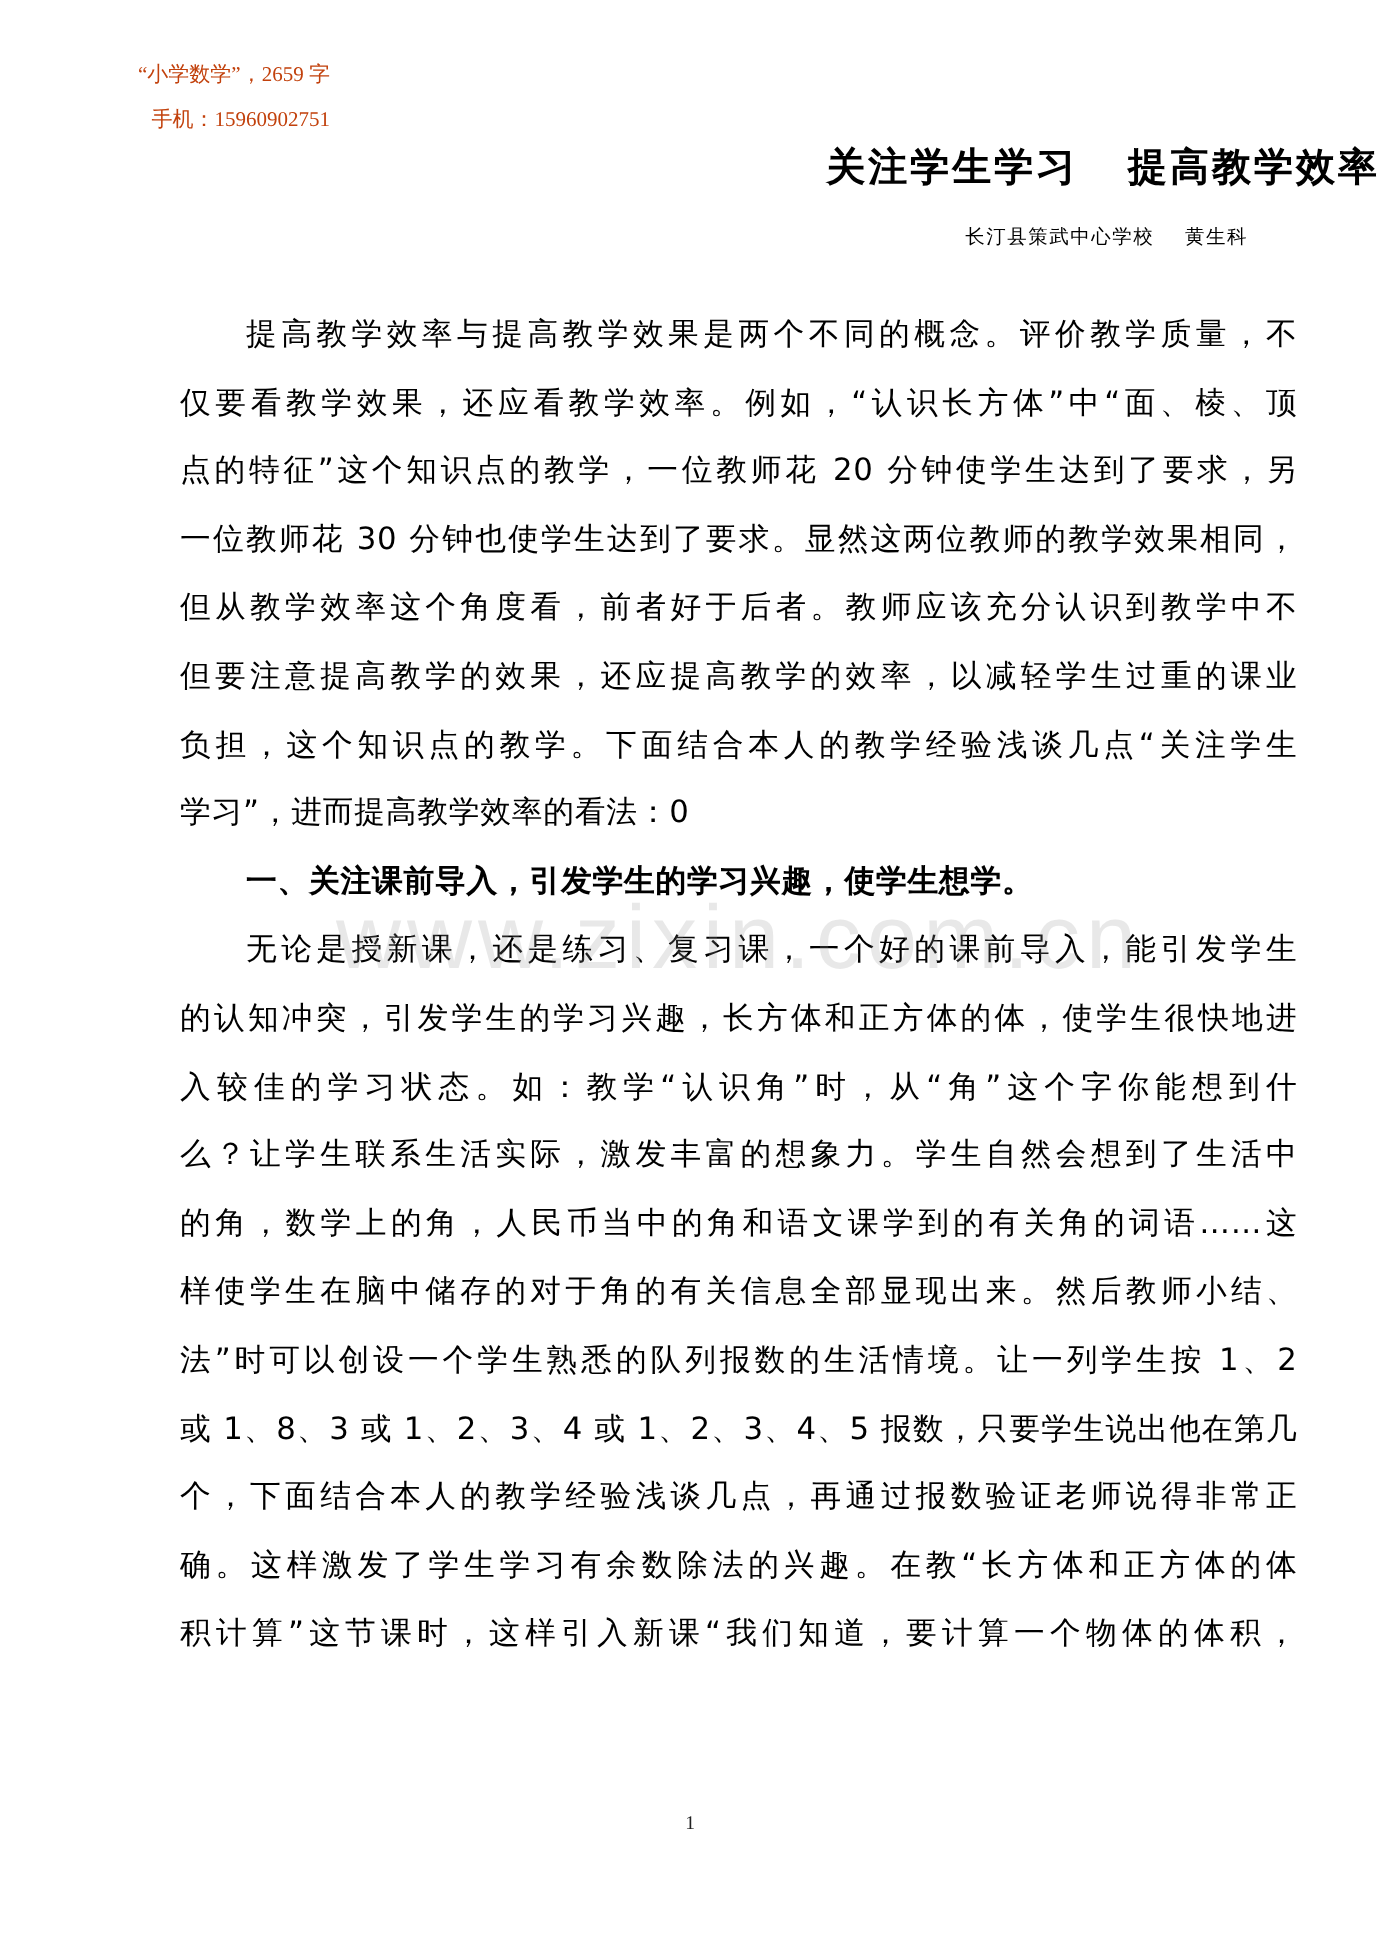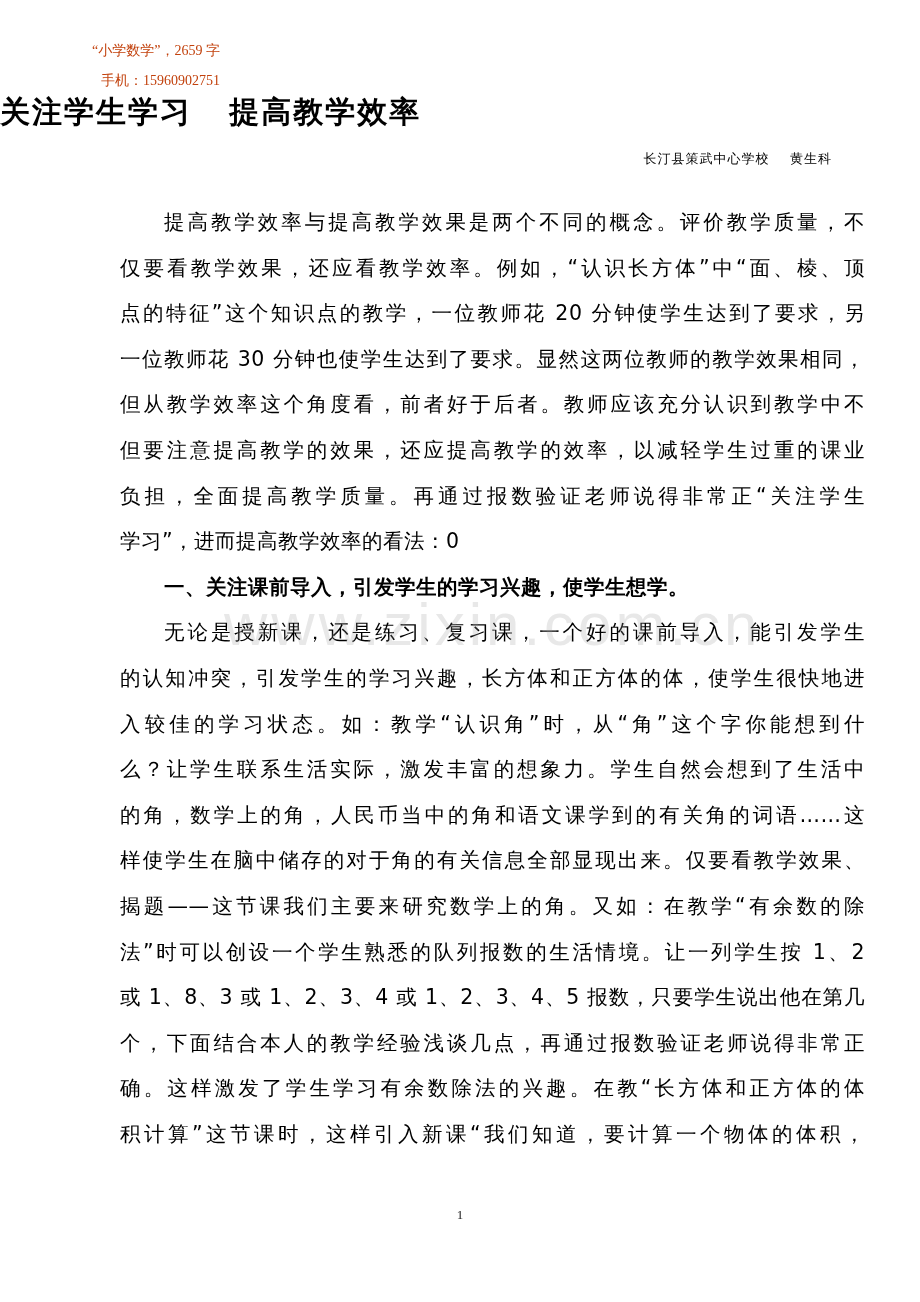--- a/index.html
+++ b/index.html
@@ -30,22 +30,22 @@
       font-family: "Liberation Serif", "DejaVu Serif", serif;
       white-space: nowrap;
     }
     .meta.line1 { top: 42px; }
     .meta.line2 { top: 72px; left: 101px; }
     .title {
       position: absolute;
       top: 88px;
       left: 0;
       width: 920px;
-      text-align: left;
-      font-size: 30px;
+      text-align: right;
+      font-size: 26px;
       line-height: 48px;
       font-weight: bold;
       letter-spacing: 2px;
       font-family: "DejaVu Sans", "Liberation Sans", sans-serif;
       white-space: pre;
     }
     .byline {
       position: absolute;
       top: 146px;
       right: 88px;
@@ -113,30 +113,29 @@
   <div class="title">关注学生学习   提高教学效率</div>
   <div class="byline">长汀县策武中心学校    黄生科</div>
 
   <div class="body-text">
     <div class="line indent">提高教学效率与提高教学效果是两个不同的概念。评价教学质量，不</div>
     <div class="line">仅要看教学效果，还应看教学效率。例如，“认识长方体”中“面、棱、顶</div>
     <div class="line">点的特征”这个知识点的教学，一位教师花 20 分钟使学生达到了要求，另</div>
     <div class="line">一位教师花 30 分钟也使学生达到了要求。显然这两位教师的教学效果相同，</div>
     <div class="line">但从教学效率这个角度看，前者好于后者。教师应该充分认识到教学中不</div>
     <div class="line">但要注意提高教学的效果，还应提高教学的效率，以减轻学生过重的课业</div>
-    <div class="line">负担，全面提高教学质量。再通过报数验证老师说得非常正“关注学生</div>
+    <div class="line">负担，这个知识点的教学。下面结合本人的教学经验浅谈几点“关注学生</div>
     <div class="line last">学习”，进而提高教学效率的看法：0</div>
     <div class="line heading">一、关注课前导入，引发学生的学习兴趣，使学生想学。</div>
     <div class="line indent">无论是授新课，还是练习、复习课，一个好的课前导入，能引发学生</div>
     <div class="line">的认知冲突，引发学生的学习兴趣，长方体和正方体的体，使学生很快地进</div>
     <div class="line">入较佳的学习状态。如：教学“认识角”时，从“角”这个字你能想到什</div>
     <div class="line">么？让学生联系生活实际，激发丰富的想象力。学生自然会想到了生活中</div>
     <div class="line">的角，数学上的角，人民币当中的角和语文课学到的有关角的词语……这</div>
-    <div class="line">样使学生在脑中储存的对于角的有关信息全部显现出来。仅要看教学效果、</div>
-    <div class="line">揭题——这节课我们主要来研究数学上的角。又如：在教学“有余数的除</div>
+    <div class="line">样使学生在脑中储存的对于角的有关信息全部显现出来。然后教师小结、</div>
     <div class="line">法”时可以创设一个学生熟悉的队列报数的生活情境。让一列学生按 1、2</div>
     <div class="line">或 1、8、3 或 1、2、3、4 或 1、2、3、4、5 报数，只要学生说出他在第几</div>
     <div class="line">个，下面结合本人的教学经验浅谈几点，再通过报数验证老师说得非常正</div>
     <div class="line">确。这样激发了学生学习有余数除法的兴趣。在教“长方体和正方体的体</div>
     <div class="line">积计算”这节课时，这样引入新课“我们知道，要计算一个物体的体积，</div>
   </div>
 
   <div class="watermark">www.zixin.com.cn</div>
 
   <div class="page-number">1</div>

